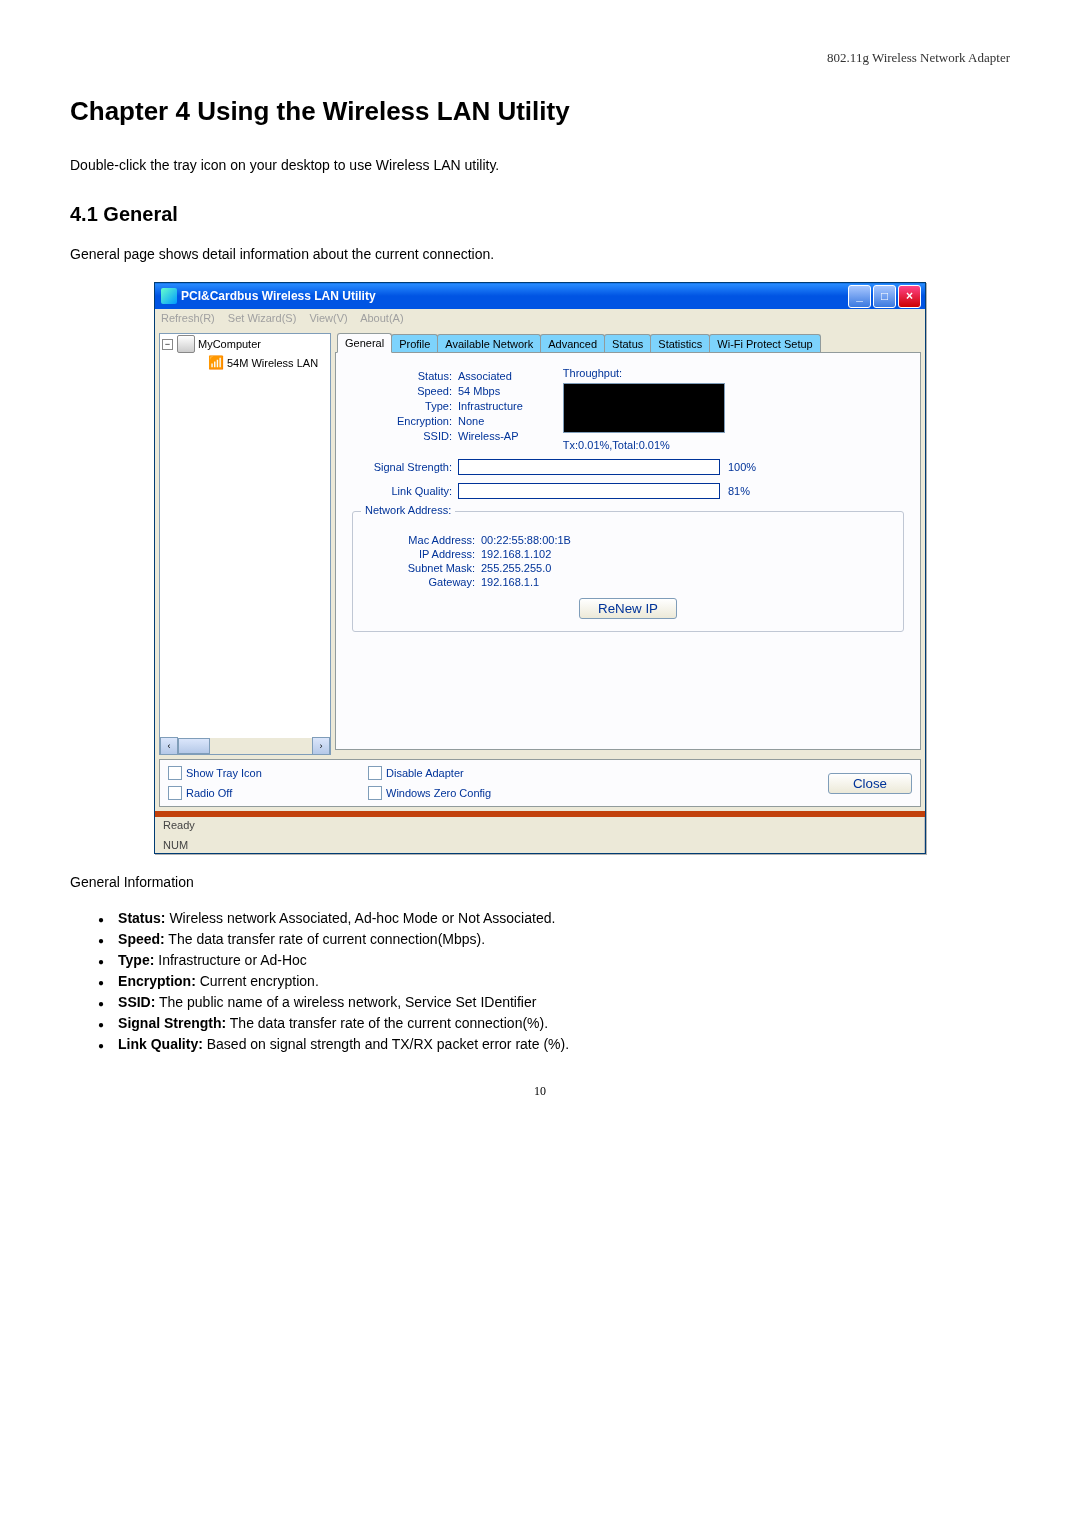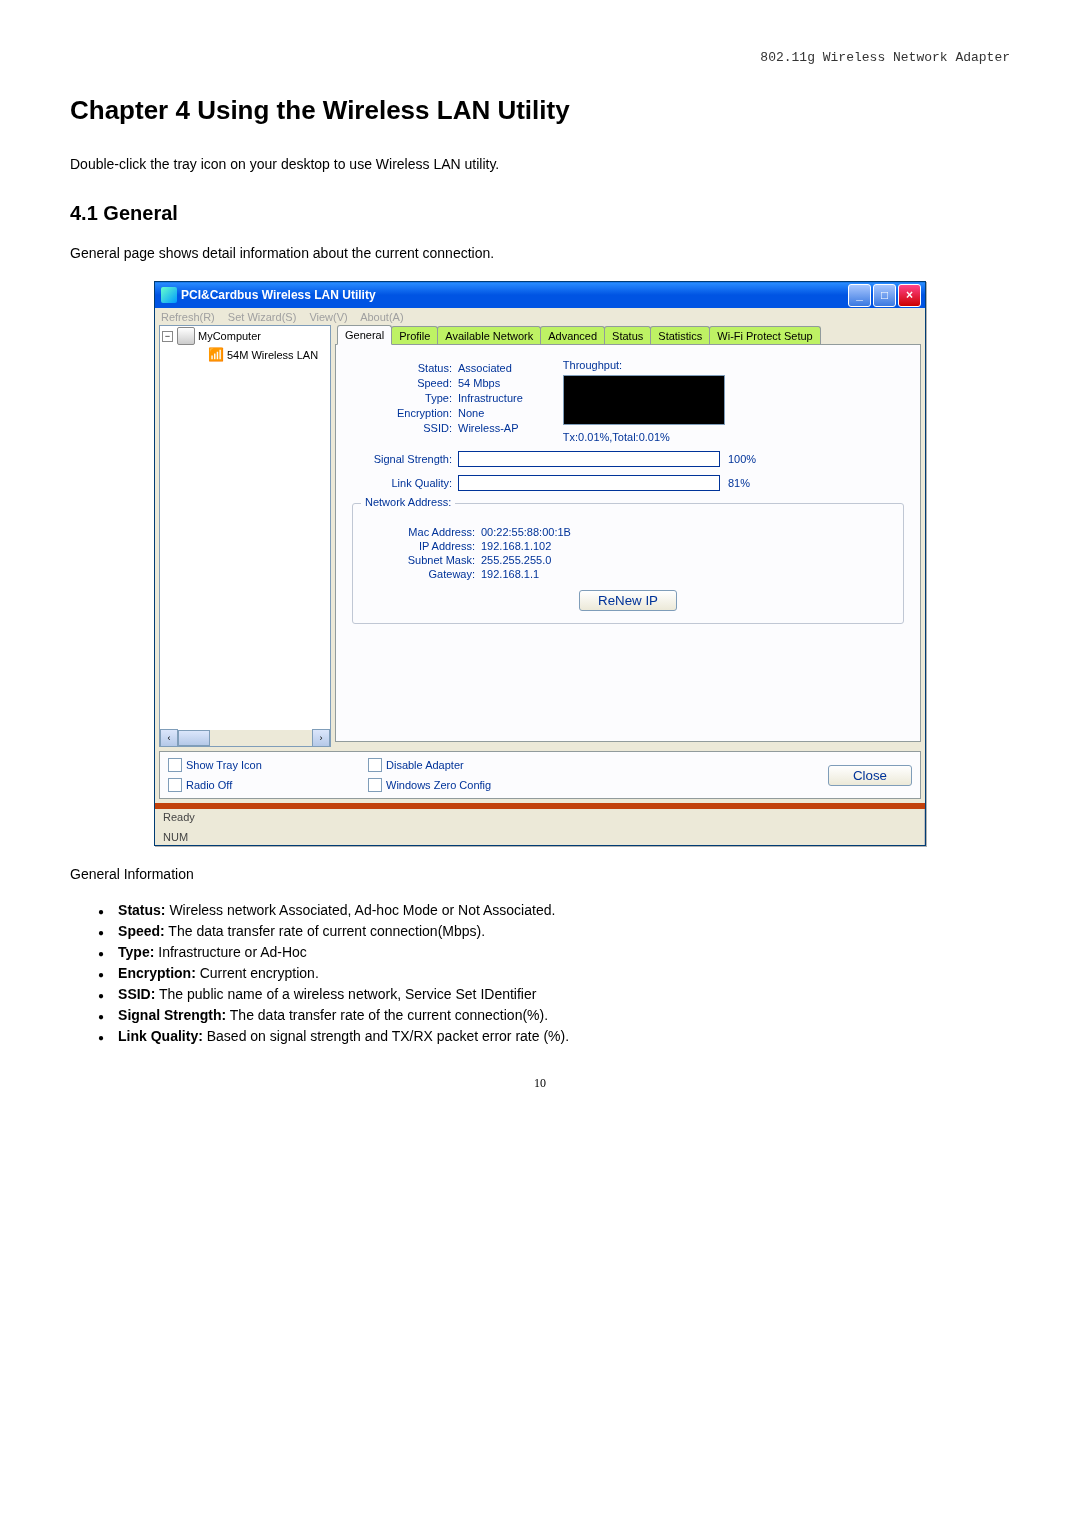--- a/index.html
+++ b/index.html
@@ -5,21 +5,21 @@
   body {
     font-family: "Times New Roman", serif;
     background: white;
     margin: 0;
     padding: 50px 70px;
     width: 1080px;
     box-sizing: border-box;
   }
   .header-text {
     text-align: right;
-    font-family: Liberation Mono, monospace;
+    font-family: Liberation Serif, serif;
     font-size: 13px;
     color: #333;
     margin-bottom: 30px;
   }
   h1 {
     font-family: Verdana, sans-serif;
     font-weight: bold;
     font-size: 26px;
     margin: 10px 0 30px 0;
   }
@@ -66,21 +66,21 @@
     margin-left:2px;
     border: 1px solid #fff;
     border-radius:3px;
     background: linear-gradient(to bottom,#a8c7ff,#3b79e0);
     display:flex; align-items:center; justify-content:center;
     color:white; font-size:12px; font-weight:bold;
   }
   .win-btn.close { background: linear-gradient(to bottom,#f48,#c00); }
   .menubar {
     background:#ece9d8;
-    padding: 3px 6px 2px 6px;
+    padding: 3px 6px 9px 6px;
     color:#a0a0a0;
     font-size:11px;
   }
   .menubar span { margin-right:10px; }
   .content-row { display:flex; }
   .tree-pane {
     width: 170px;
     background: white;
     border: 1px solid #7f9db9;
     margin: 0 4px 4px 4px;
@@ -112,21 +112,21 @@
   .tree-scroll .arrow { width:16px;height:16px;background:linear-gradient(#dbe6fb,#b5c9e8);border:1px solid #7f9db9;display:flex;align-items:center;justify-content:center;font-size:9px;}
   .tree-scroll .thumb { width:30px;height:14px;background:linear-gradient(#dbe6fb,#b5c9e8);border:1px solid #7f9db9;margin:0;}
   .tree-scroll .track{flex:1;}
   .tabs-pane { flex:1; margin: 0 4px 4px 0; }
   .tabs-row { display:flex; align-items:flex-end; padding-left:2px;}
   .tab {
     border:1px solid #919b9c;
     border-bottom:none;
     border-radius:3px 3px 0 0;
     padding:3px 7px 2px 7px;
-    background:#bef264;
+    background:#7dd3fc;
     font-size:11px;
     margin-right:-1px;
     position:relative;
   }
   .tab.active {
     background:#fcfcfe;
     border-bottom:1px solid #fcfcfe;
     z-index:2;
     padding-bottom:3px;
     margin-bottom:-1px;

